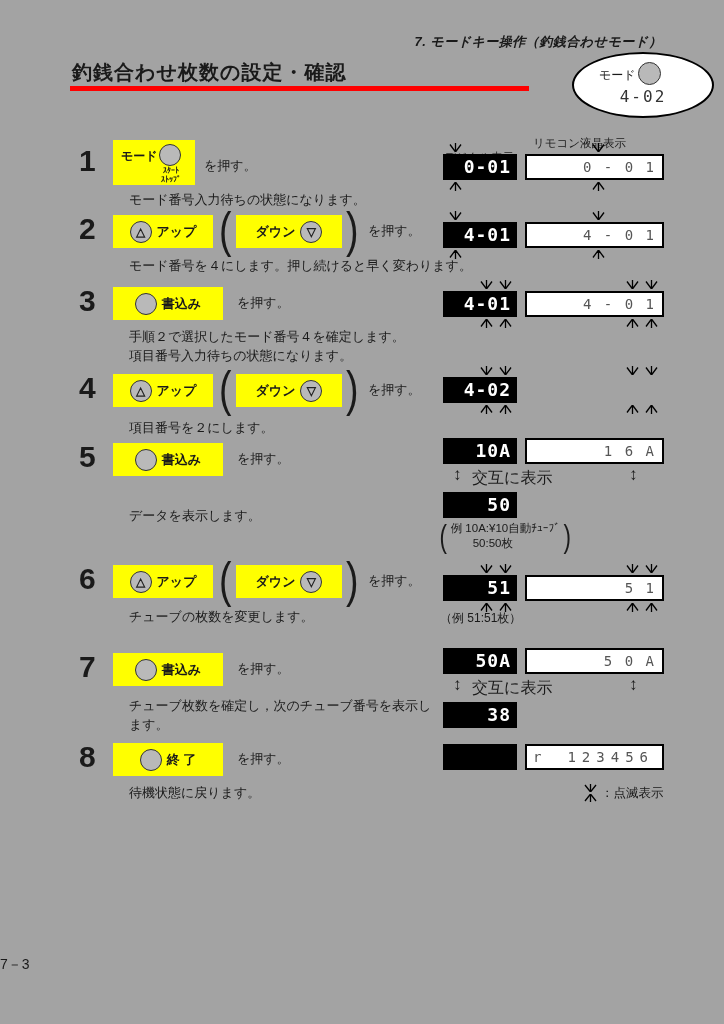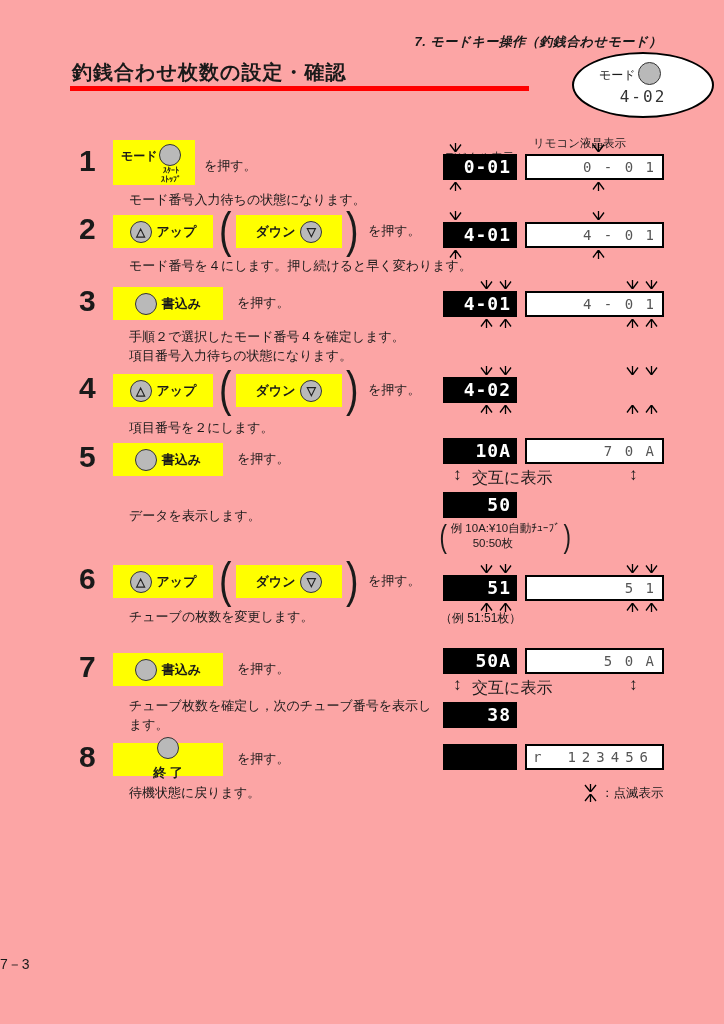--- a/index.html
+++ b/index.html
@@ -1,17 +1,17 @@
 <!DOCTYPE html>
 <html><head>
 <meta charset="utf-8">
 <style>
   * { margin:0; padding:0; box-sizing:border-box; }
   body { background:#888; font-family:"Liberation Sans", sans-serif; }
-  .page { position:relative; width:724px; height:1024px; background:#fca5a5; margin:0 auto; overflow:hidden; color:#1a1a1a; }
+  .page { position:relative; width:724px; height:1024px; background:#a3a3a3; margin:0 auto; overflow:hidden; color:#1a1a1a; }
 
   .chapter-hdr { position:absolute; top:33px; right:62px; font-size:13px; font-style:italic; font-weight:bold; letter-spacing:0.5px; }
   .page-title { position:absolute; left:72px; top:59px; font-size:20px; font-weight:bold; letter-spacing:1px; }
   .redbar { position:absolute; left:70px; top:86px; width:459px; height:5px; background:#ff0000; }
 
   .mode-badge { position:absolute; left:572px; top:52px; width:142px; height:66px; border:2px solid #000; border-radius:50%; background:#fff; }
   .mode-badge .mb-label { position:absolute; left:25px; top:13px; font-size:12px; }
   .mb-circle { position:absolute; left:64px; top:8px; width:23px; height:23px; border-radius:50%; background:#b9b9b9; border:1.5px solid #333; }
   .mb-value { position:absolute; left:0; top:33px; width:100%; text-align:center; font-family:"DejaVu Sans Mono", monospace; font-size:16px; letter-spacing:2px; color:#333; }
 
@@ -141,21 +141,21 @@
   <div class="num" style="top:650px;">7</div>
   <div class="ybtn" style="left:113px; top:653px; width:110px;">
     <span class="circ"></span>
     <span>書込み</span>
   </div>
   <div class="press" style="left:237px; top:660px;">を押す。</div>
   <div class="desc" style="top:697px;">チューブ枚数を確定し，次のチューブ番号を表示し</div>
   <div class="desc" style="top:716px;">ます。</div>
 
   <div class="num" style="top:740px;">8</div>
-  <div class="ybtn" style="left:113px; top:743px; width:110px;flex-direction:column;">
+  <div class="ybtn" style="left:113px; top:743px; width:110px;">
     <span class="circ"></span>
     <span>終 了</span>
   </div>
   <div class="press" style="left:237px; top:750px;">を押す。</div>
   <div class="desc" style="top:784px;">待機状態に戻ります。</div>
 
   <div class="dig" style="top:154px;">0-01</div>
   <div class="lcd" style="top:154px;">0 - 0 1</div>
   <span class="bl" style="left:449px; top:143px;">
       <svg width="13" height="9">
@@ -280,21 +280,21 @@
         <path d="M6.5 0 L1 7.5 M6.5 0 L6.5 9 M6.5 0 L12 7.5" stroke="#000" stroke-width="1.3" fill="none"></path>
       </svg>
     </span>
   <span class="bl" style="left:645px; top:405px;">
       <svg width="13" height="9">
         <path d="M6.5 0 L1 7.5 M6.5 0 L6.5 9 M6.5 0 L12 7.5" stroke="#000" stroke-width="1.3" fill="none"></path>
       </svg>
     </span>
 
   <div class="dig" style="top:438px;">10A</div>
-  <div class="lcd" style="top:438px;">7 0 A</div>
+  <div class="lcd" style="top:438px;">1 6 A</div>
   <span class="swap" style="left:453px; top:465px;">↕</span>
   <span class="altlabel" style="left:472px; top:468px;">交互に表示</span>
   <span class="swap" style="left:629px; top:465px;">↕</span>
   <div class="dig" style="top:492px;">50</div>
   <div class="note5">
     <span class="np">(</span>
     <span class="notetext">
       <span>例 10A:¥10自動ﾁｭｰﾌﾞ</span><br>
       <span style="padding-left:22px;">50:50枚</span>
     </span>

